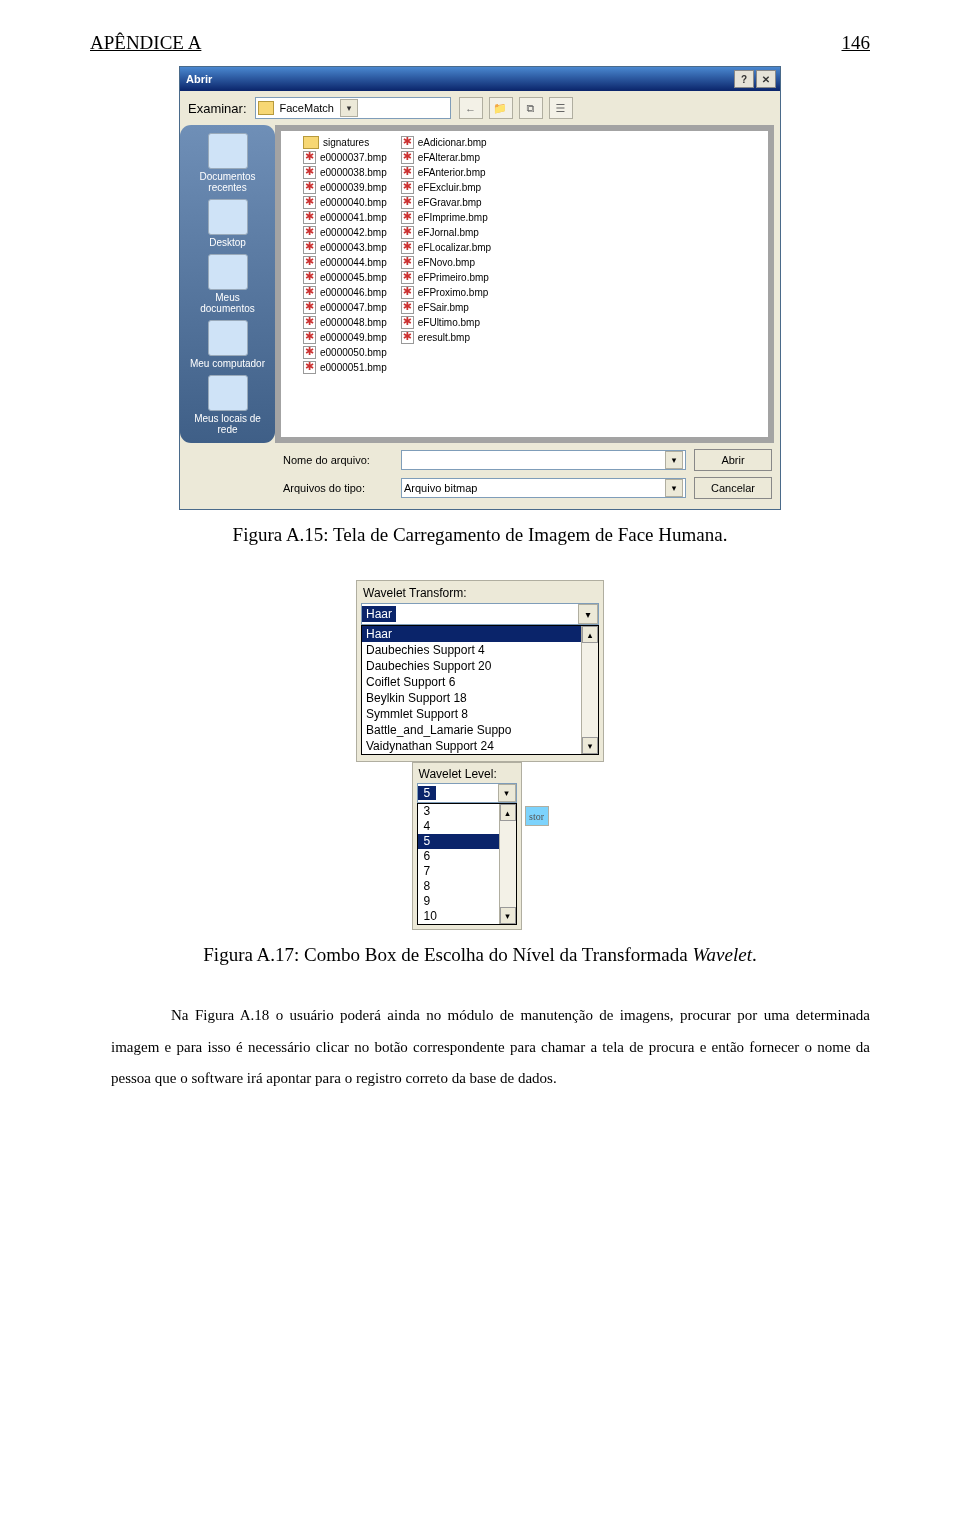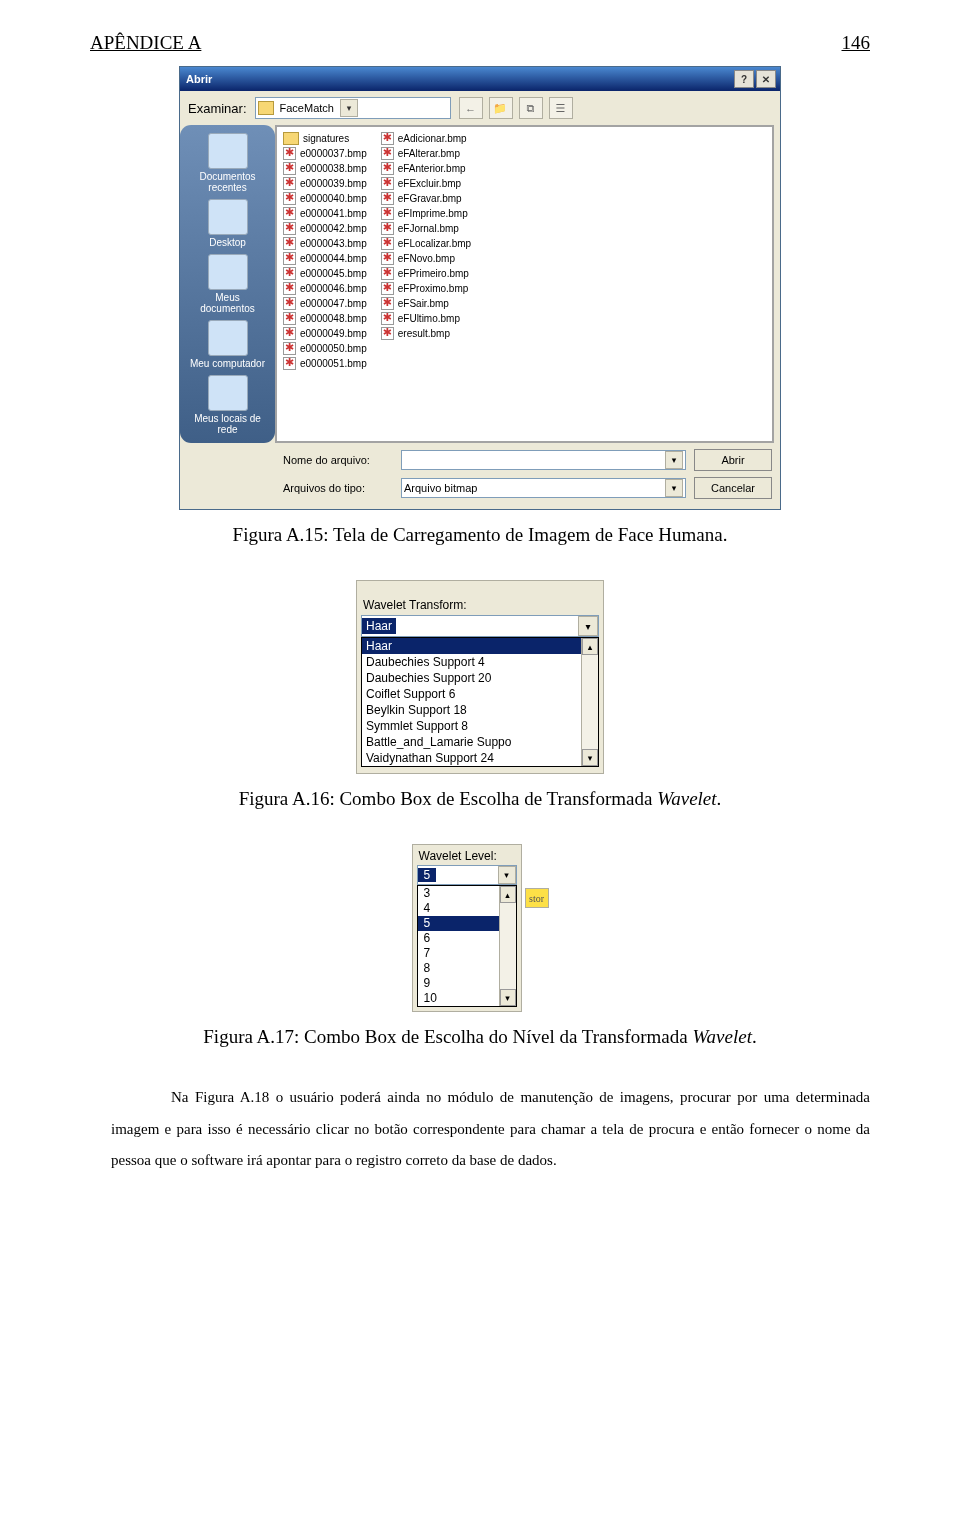--- a/index.html
+++ b/index.html
@@ -121,23 +121,23 @@
   .place .pic {
     width:38px;height:34px;
     margin:0 auto 2px;
     background:#cfe3f7;
     border:1px solid #9ab;
     border-radius:3px;
   }
   .filelist {
     flex:1;
     background:#fff;
-    border:2px solid #a3a3a3;
+    border:6px solid #a3a3a3;
     margin:0 6px 0 0;
-    padding: 4px 6px;
+    padding: 4px 22px;
     display:flex;
     gap: 14px;
     min-height: 240px;
   }
   .filecol { display:flex; flex-direction:column; gap:0px; }
   .fileitem { display:flex; align-items:center; height:15px; gap:4px; font-size:10px; white-space:nowrap;}
   .folder-mini {
     width:14px; height:11px;
     background:#f7d774; border:1px solid #b79a3c;
   }
@@ -170,21 +170,21 @@
 
   
   .wt-box {
     width: 238px;
     background:#ece9d8;
     border:1px solid #b0aea0;
     font-family: Tahoma, Arial, sans-serif;
     font-size:12px;
     padding:2px 4px 6px 4px;
   }
-  .wt-box .lbl { font-size:12px; padding:3px 2px;margin-top:12px;}
+  .wt-box .lbl { font-size:12px; padding:3px 2px;}
   .wt-selected {
     background:#fff;border:1px solid #7f9db9;
     height:20px;display:flex;align-items:center;
   }
   .wt-selected .selspan{
     background:#0a246a;color:#fff;padding:1px 4px;font-size:12px;
   }
   .wt-selected .chev {
     margin-left:auto;width:18px;height:18px;background:#ece9d8;border:1px solid #b0aea0;
     display:flex;align-items:center;justify-content:center;font-size:10px;
@@ -224,21 +224,21 @@
   .wl-sel .selspan{background:#0a246a;color:#fff;padding:0 6px;font-size:12px;}
   .wl-sel .chev{margin-left:auto;width:16px;height:16px;background:#ece9d8;border:1px solid #b0aea0;display:flex;align-items:center;justify-content:center;font-size:9px;}
   .wl-list {
     background:#fff;border:1px solid #000;display:flex;
   }
   .wl-items{flex:1;}
   .wl-items div{padding:0 6px;font-size:12px;height:15px;line-height:15px;}
   .wl-items .hl{background:#0a246a;color:#fff;}
   .wl-sidefrag{
     width:22px;height:18px;margin-top:44px;margin-left:3px;
-    background:#fde047;border:1px solid #b0aea0;font-size:10px;
+    background:#7dd3fc;border:1px solid #b0aea0;font-size:10px;
     display:flex;align-items:center;justify-content:center;color:#555;
   }
 </style>
 </head>
 <body>
 
 <div class="page">
 
   <div class="header-row">
     <span>APÊNDICE A</span>
@@ -461,23 +461,20 @@
           </div>
         <div class="wt-scroll">
           <div class="sb">▴</div>
           <div class="track"></div>
           <div class="sb">▾</div>
         </div>
       </div>
     </div>
   </div>
 
-  <div class="caption">
-    <span>Figura A.16: Combo Box de Escolha de Transformada </span><span class="ital">Wavelet</span><span>.</span>
-  </div>
 
   <div class="fig-wrap">
     <div class="wl-outer">
       <div class="wl-box">
         <div class="lbl">Wavelet Level:</div>
         <div class="wl-sel">
           <span class="selspan">5</span>
           <span class="chev">▾</span>
         </div>
         <div class="wl-list">

